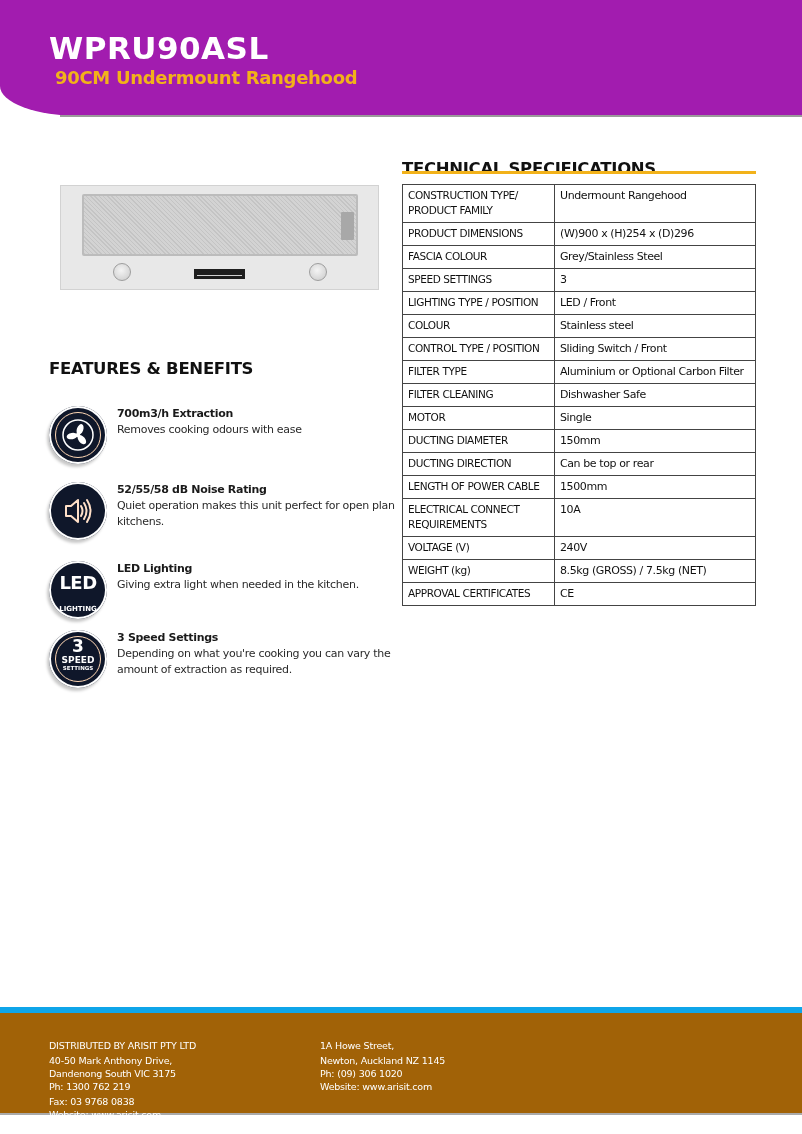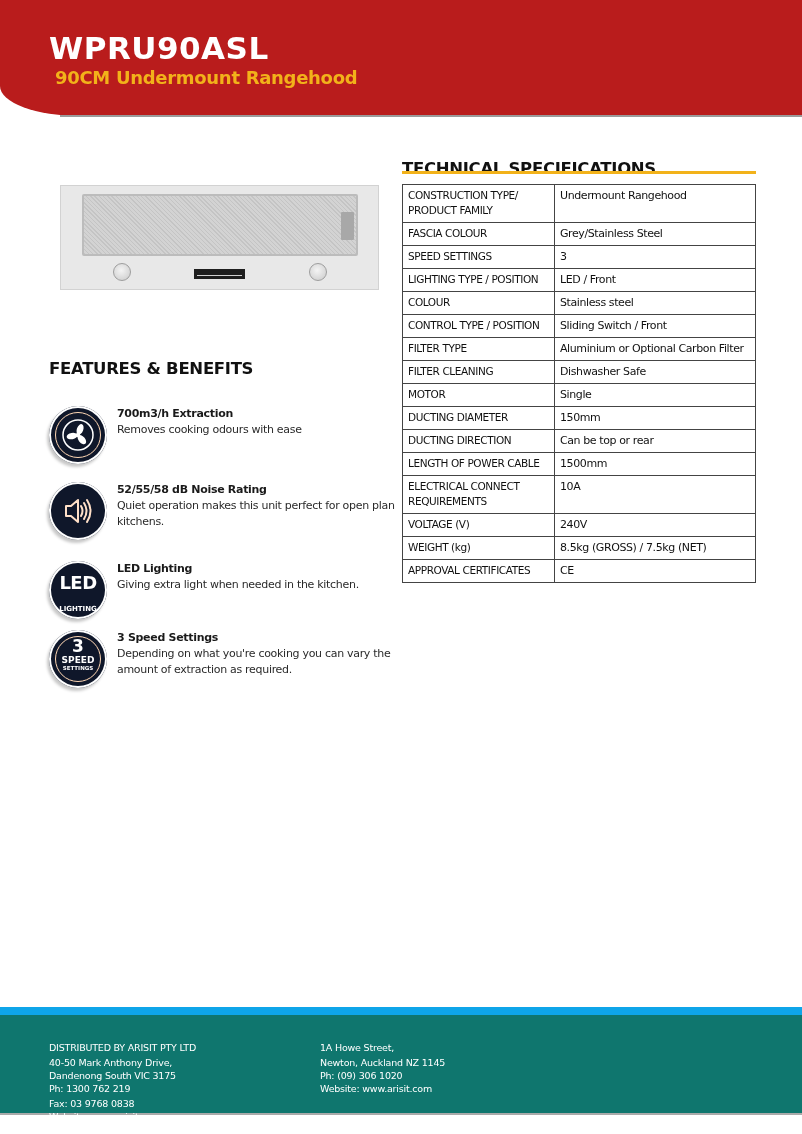--- a/index.html
+++ b/index.html
@@ -1,21 +1,21 @@
 <!DOCTYPE html>
 <html><head>
   <meta charset="utf-8">
   <style>
     * { box-sizing: border-box; margin: 0; padding: 0; }
     html, body { width: 802px; height: 1134px; background: #ffffff; overflow: hidden; }
     body { position: relative; font-family: "Liberation Sans", sans-serif; color: #1a1a1a; }
 
     .header {
       position: absolute; left: 0; top: 0; width: 802px; height: 116px;
-      background: #b91c1c;
+      background: #a21caf;
       border-bottom-left-radius: 80px 30px;
     }
     .header-edge {
       position: absolute; left: 60px; top: 115px; width: 742px; height: 2px; background: #9a9a9a;
     }
     .model {
       position: absolute; left: 49px; top: 30px;
       font-family: "DejaVu Sans", sans-serif; font-weight: bold;
       font-size: 31px; color: #ffffff; letter-spacing: 0.5px; line-height: 36px;
     }
@@ -93,22 +93,22 @@
       font-family: "DejaVu Sans", sans-serif; font-size: 11px; color: #111111;
     }
     table.spec td {
       border: 1px solid #444444; vertical-align: top; padding: 3px 5px 4px 5px;
       line-height: 15px; letter-spacing: -0.4px;
     }
     table.spec td.k { width: 152px; font-size: 10.5px; }
     table.spec td.v { font-size: 11px; }
 
     .footer {
-      position: absolute; left: 0; top: 1007px; width: 802px; height: 108px; background: #0f766e;
-      border-top: 8px solid #0ea5e9; border-bottom: 2px solid #aaaaaa;
+      position: absolute; left: 0; top: 1007px; width: 802px; height: 108px; background: #a16207;
+      border-top: 6px solid #0ea5e9; border-bottom: 2px solid #aaaaaa;
     }
     .footer .col {
       position: absolute; top: 26px; font-family: "DejaVu Sans", sans-serif; font-size: 9.5px; color: #ffffff;
       line-height: 13px; letter-spacing: -0.2px;
     }
     .footer .col.left { left: 49px; }
     .footer .col.right { left: 320px; }
     .footer .col div { white-space: nowrap; }
   </style>
 </head>
@@ -186,20 +186,24 @@
 <div class="section-title spec-title">TECHNICAL SPECIFICATIONS</div>
 <div class="spec-rule"></div>
 
 <table class="spec">
   <tbody>
     <tr>
         <td class="k">CONSTRUCTION TYPE/ PRODUCT FAMILY</td>
         <td class="v">Undermount Rangehood</td>
       </tr>
     <tr>
+        <td class="k">PRODUCT DIMENSIONS</td>
+        <td class="v">(W)900 x (H)254 x (D)296</td>
+      </tr>
+    <tr>
         <td class="k">FASCIA COLOUR</td>
         <td class="v">Grey/Stainless Steel</td>
       </tr>
     <tr>
         <td class="k">SPEED SETTINGS</td>
         <td class="v">3</td>
       </tr>
     <tr>
         <td class="k">LIGHTING TYPE / POSITION</td>
         <td class="v">LED / Front</td>

